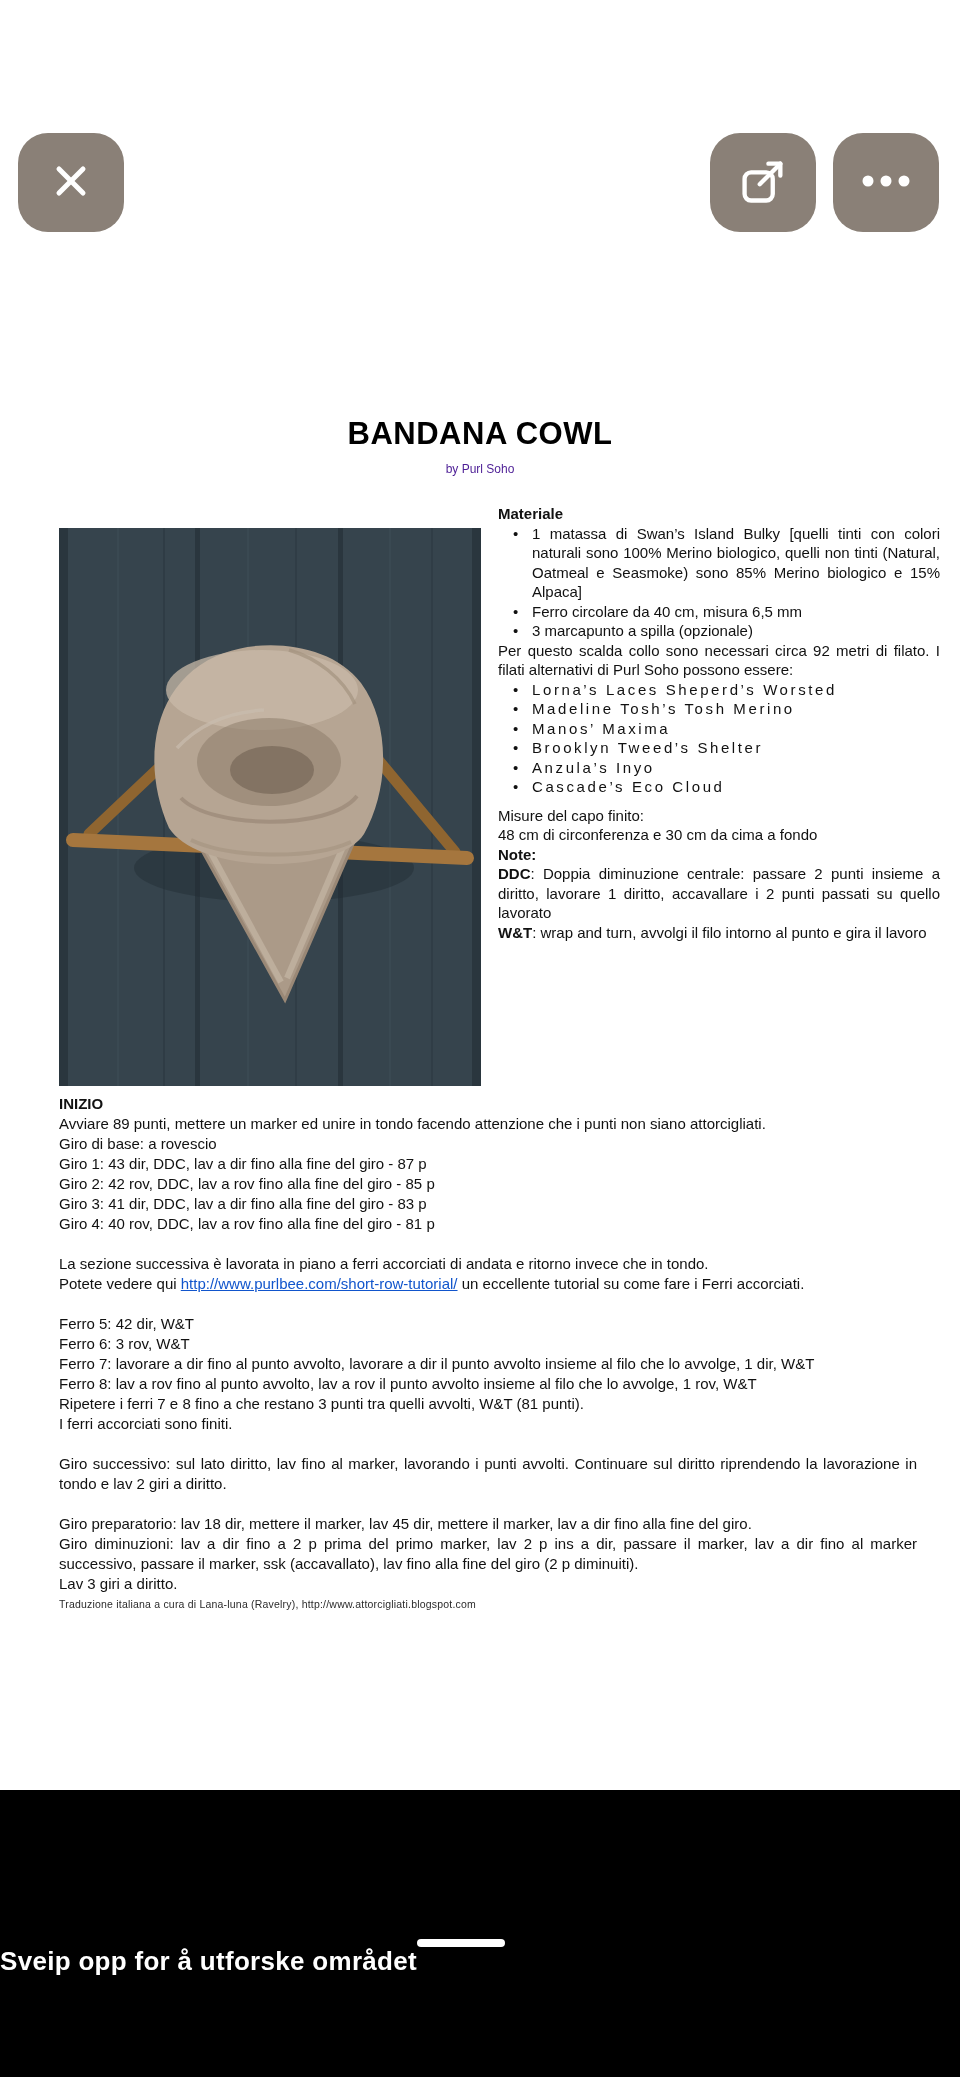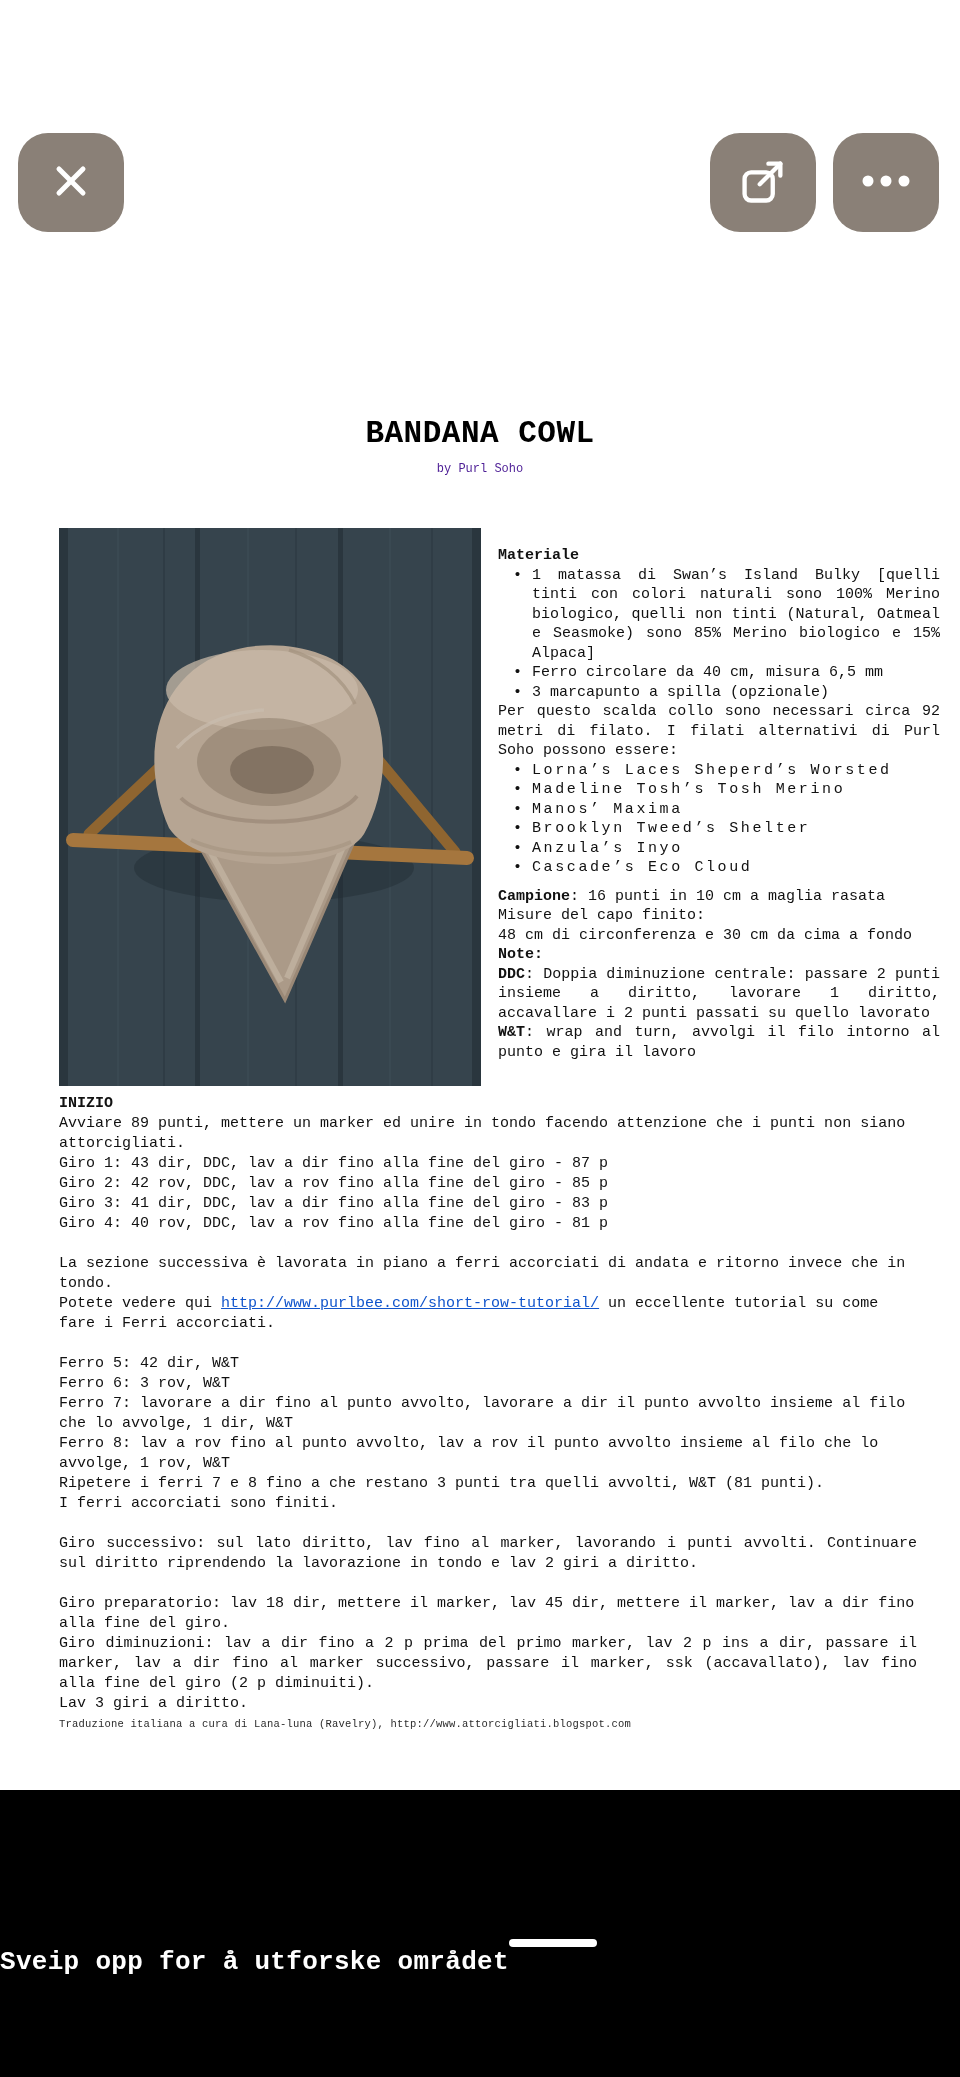--- a/index.html
+++ b/index.html
@@ -1,20 +1,20 @@
 <!DOCTYPE html>
 <html><head>
 <meta charset="utf-8">
 <style>
   * { margin:0; padding:0; box-sizing:border-box; }
   html,body { background:#ffffff; }
   .screen {
     position:relative; width:960px; height:2077px; margin:0 auto;
     background:#ffffff; overflow:hidden;
-    font-family:Liberation Mono, monospace; color:#1a1a1a;
+    font-family:Liberation Sans, sans-serif; color:#1a1a1a;
   }
 
   
   .round-btn {
     position:absolute; width:106px; height:99px; border-radius:30px;
     background:#8a8077; border:none; display:flex; align-items:center;
     justify-content:center; cursor:pointer; padding:0;
   }
   .btn-close { left:18px; top:133px; }
   .btn-share { left:710px; top:133px; }
@@ -31,21 +31,21 @@
     text-align:center; font-size:12px; color:#4c1d95;
   }
 
   .photo {
     position:absolute; left:59px; top:528px; width:422px; height:558px;
     overflow:hidden;
   }
   .photo svg { display:block; width:100%; height:100%; }
 
   .materials {
-    position:absolute; left:498px; top:546px; width:442px;
+    position:absolute; left:498px; top:504px; width:442px;
     font-size:15px; line-height:19.5px; text-align:justify; color:#111;
   }
   .materials .h { font-weight:bold; text-align:left; }
   ul.bullets { list-style:none; }
   ul.bullets li { position:relative; padding-left:34px; }
   ul.bullets li::before { content:"\2022"; position:absolute; left:15px; }
   ul.yarns { list-style:none; }
   ul.yarns li { position:relative; padding-left:34px; letter-spacing:2.6px; text-align:left; white-space:nowrap; }
   ul.yarns li::before { content:"\2022"; position:absolute; left:15px; letter-spacing:0; }
   .materials .blk { margin-top:9px; }
@@ -159,32 +159,32 @@
     <p>Per questo scalda collo sono necessari circa 92 metri di filato. I filati alternativi di Purl Soho possono essere:</p>
     <ul class="yarns">
       <li>Lorna’s Laces Sheperd’s Worsted</li>
       <li>Madeline Tosh’s Tosh Merino</li>
       <li>Manos’ Maxima</li>
       <li>Brooklyn Tweed’s Shelter</li>
       <li>Anzula’s Inyo</li>
       <li>Cascade’s Eco Cloud</li>
     </ul>
     <div class="blk">
-      <p><span class="b">Campione</span><span>: 16 punti in 10 cm a maglia rasata</span></p>
       <p>Misure del capo finito:</p>
       <p>48 cm di circonferenza e 30 cm da cima a fondo</p>
       <p class="b">Note:</p>
       <p><span class="b">DDC</span><span>: Doppia diminuzione centrale: passare 2 punti insieme a diritto, lavorare 1 diritto, accavallare i 2 punti passati su quello lavorato</span></p>
       <p><span class="b">W&amp;T</span><span>: wrap and turn, avvolgi il filo intorno al punto e gira il lavoro</span></p>
     </div>
   </div>
 
   <div class="body">
     <p class="b">INIZIO</p>
     <p>Avviare 89 punti, mettere un marker ed unire in tondo facendo attenzione che i punti non siano attorcigliati.</p>
+    <p>Giro di base: a rovescio</p>
     <p>Giro 1: 43 dir, DDC, lav a dir fino alla fine del giro - 87 p</p>
     <p>Giro 2: 42 rov, DDC, lav a rov fino alla fine del giro - 85 p</p>
     <p>Giro 3: 41 dir, DDC, lav a dir fino alla fine del giro - 83 p</p>
     <p>Giro 4: 40 rov, DDC, lav a rov fino alla fine del giro - 81 p</p>
     <div class="gap"></div>
     <p>La sezione successiva è lavorata in piano a ferri accorciati di andata e ritorno invece che in tondo.</p>
     <p><span>Potete vedere qui </span><a class="link" href="#">http://www.purlbee.com/short-row-tutorial/</a><span> un eccellente tutorial su come fare i Ferri accorciati.</span></p>
     <div class="gap"></div>
     <p>Ferro 5: 42 dir, W&amp;T</p>
     <p>Ferro 6: 3 rov, W&amp;T</p>

